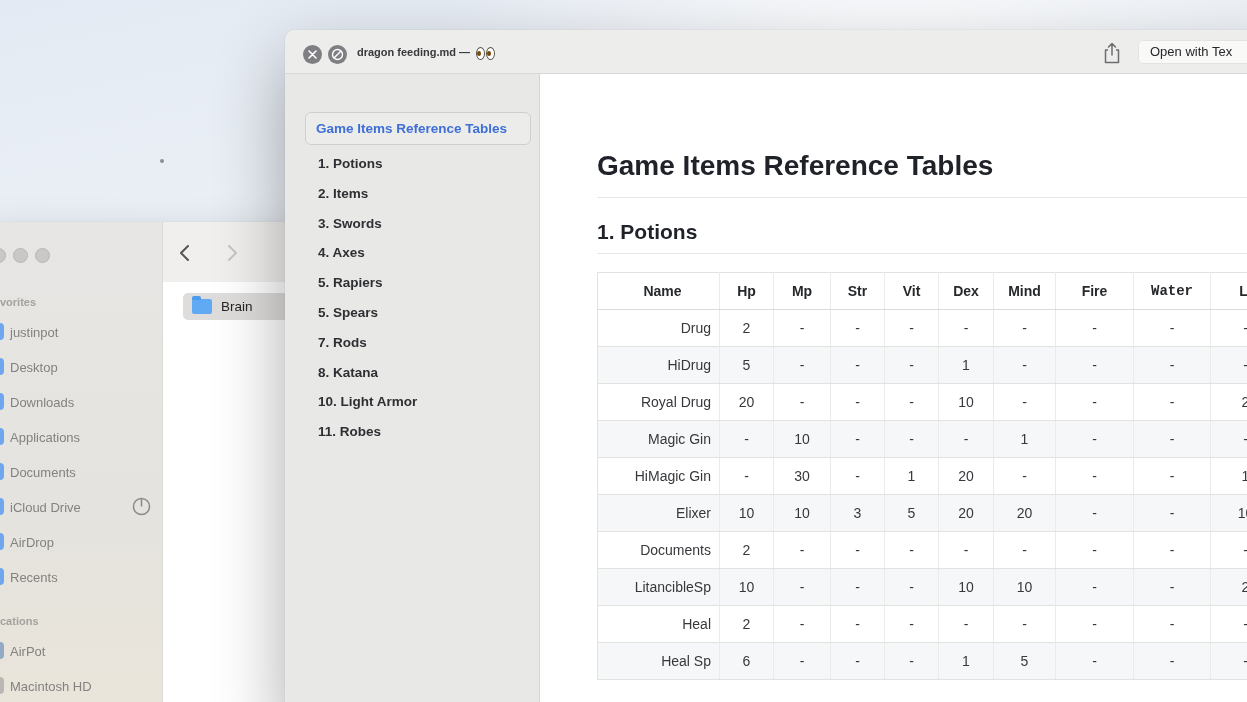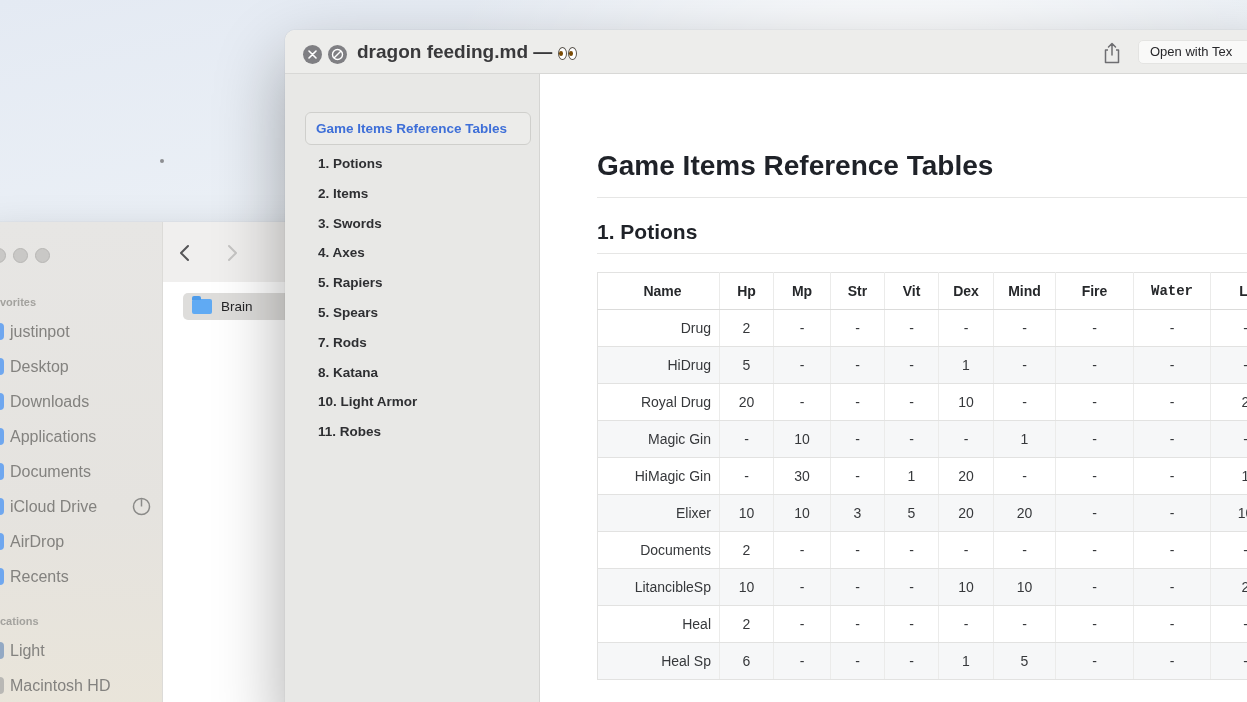--- a/index.html
+++ b/index.html
@@ -15,41 +15,41 @@
   .finder{position:absolute; left:-20px; top:222px; width:680px; height:520px;
     border-radius:10px; background:#fff; box-shadow:0 18px 45px rgba(0,0,0,.22), 0 0 1px rgba(0,0,0,.2); overflow:hidden;}
   .f-sidebar{position:absolute; left:0; top:0; bottom:0; width:183px;
     background:linear-gradient(180deg,#e7e6e4 0%, #e5e3df 55%, #eae5d9 100%);
     border-right:1px solid #dcdbd8; padding-top:68px; box-sizing:border-box;}
   .tlights{position:absolute; left:11px; top:26px; display:flex; gap:7px;}
   .tlight{width:15px; height:15px; border-radius:50%; background:#c9c8c6; border:1px solid #b7b6b4; box-sizing:border-box;}
   .f-sec-header{height:24px; line-height:24px; font-size:11px; font-weight:bold; color:#a3a29e; padding-left:20px; white-space:nowrap;}
   .f-sec-header.second{margin-top:15px;}
   .f-item{position:relative; height:35px; line-height:35px; white-space:nowrap;}
-  .f-item .sb-label{font-size:16px; color:#83827f; margin-left:30px;}
+  .f-item .sb-label{font-size:13px; color:#83827f; margin-left:30px;}
   .sb-icon{position:absolute; left:6px; top:9px; width:18px; height:17px; border-radius:4px; background:#6fa7ef;}
   .sb-icon.gray{background:#b9b8b5;}
   .sb-icon.bluegray{background:#93a9c4;}
   .progress-ring{position:absolute; left:152px; top:8px;}
   .f-toolbar{position:absolute; left:183px; top:0; right:0; height:60px; background:#f0efee; border-bottom:1px solid #e3e2e1;}
   .nav-btn{position:absolute; top:22px; width:18px; height:18px;}
   .f-title{position:absolute; left:286px; top:18px; font-size:16px; font-weight:bold; color:#2c2c2e; white-space:nowrap;}
   .f-files{position:absolute; left:183px; top:60px; right:0; bottom:0; background:#fff;}
   .file-row{position:absolute; left:20px; top:11px; width:230px; height:27px; border-radius:5px; background:#dedddb; display:flex; align-items:center;}
   .folder-icon{width:20px; height:15px; margin-left:9px; background:#60aaf3; border-radius:2px; position:relative;}
   .folder-icon:before{content:""; position:absolute; top:-3px; left:0; width:9px; height:4px; background:#4d9bea; border-radius:2px 2px 0 0;}
   .file-label{font-size:13.5px; color:#242426; margin-left:9px;}
 
   
   .ql{position:absolute; left:285px; top:30px; width:1005px; height:690px; border-radius:10px;
     background:#fff; box-shadow:0 28px 70px rgba(0,0,0,.33), 0 0 1px rgba(0,0,0,.25); overflow:hidden;}
   .ql-titlebar{position:relative; height:44px; background:#ededeb; border-bottom:1px solid #d8d8d6; box-sizing:border-box;}
   .ql-btn{position:absolute; top:15px; width:19px; height:19px; border-radius:50%; background:#7f7f83; display:flex; align-items:center; justify-content:center;}
   .ql-btn.close{left:18px;} .ql-btn.slash{left:43px;}
-  .ql-title{position:absolute; left:72px; top:0; height:44px; display:flex; align-items:center; gap:6px; font-size:19px; font-weight:bold; color:#39393b; white-space:nowrap;}
+  .ql-title{position:absolute; left:72px; top:0; height:44px; display:flex; align-items:center; gap:6px; font-size:11px; font-weight:bold; color:#39393b; white-space:nowrap;}
   .eyes{display:inline-flex; gap:1px; margin-top:2px;}
   .eye{width:9px; height:13px; background:#fff; border:1.5px solid #59544d; border-radius:50%; position:relative; box-sizing:border-box;}
   .eye:after{content:""; position:absolute; left:0px; top:3.5px; width:4px; height:4.5px; border-radius:50%; background:#7a4b05;}
   .share-btn{position:absolute; left:817px; top:11px; width:22px; height:24px;}
   .openwith-btn{position:absolute; left:853px; top:10px; height:24px; width:160px; background:#f9f9f8; border:1px solid #e4e4e2; border-radius:5px;
     font-size:13px; color:#27272a; line-height:22px; padding-left:11px; box-sizing:border-box; white-space:nowrap; overflow:hidden;}
   .ql-body{display:flex; height:calc(100% - 44px);}
   .toc{width:255px; background:#e8e8e6; border-right:1px solid #d5d5d3; box-sizing:border-box; padding-top:38px; flex:none;}
   .toc-selected{margin-left:20px; width:226px; box-sizing:border-box; border:1px solid #cfcfcc; background:#ececea; border-radius:6px;
     padding:5px 10px; font-size:13.5px; font-weight:bold; color:#3e6fd8; line-height:21px;}
@@ -88,21 +88,21 @@
           <div class="f-item"><span class="sb-icon"></span><span class="sb-label">Downloads</span></div>
           <div class="f-item"><span class="sb-icon"></span><span class="sb-label">Applications</span></div>
           <div class="f-item"><span class="sb-icon"></span><span class="sb-label">Documents</span></div>
           <div class="f-item"><span class="sb-icon"></span><span class="sb-label">iCloud Drive</span><svg width="19" height="19" viewBox="0 0 19 19" class="progress-ring">
               <circle cx="9.5" cy="9.5" r="8" fill="none" stroke="#8a8a88" stroke-width="1.5"></circle>
               <path d="M9.5 9.5 L9.5 2.2" stroke="#8a8a88" stroke-width="1.5"></path>
             </svg></div>
           <div class="f-item"><span class="sb-icon"></span><span class="sb-label">AirDrop</span></div>
           <div class="f-item"><span class="sb-icon"></span><span class="sb-label">Recents</span></div>
           <div class="f-sec-header second">cations</div>
-          <div class="f-item"><span class="sb-icon bluegray"></span><span class="sb-label">Light</span></div>
+          <div class="f-item"><span class="sb-icon bluegray"></span><span class="sb-label">AirPot</span></div>
           <div class="f-item"><span class="sb-icon gray"></span><span class="sb-label">Macintosh HD</span></div>
         </div>
     </div>
     <div class="f-toolbar">
       <span class="nav-btn" style="left:13px;">
         <svg width="18" height="18" viewBox="0 0 18 18">
             <path d="M12 2 L5 9 L12 16" fill="none" stroke="#555557" stroke-width="2" stroke-linecap="round" stroke-linejoin="round"></path>
           </svg>
       </span>
       <span class="nav-btn" style="left:60px;">

